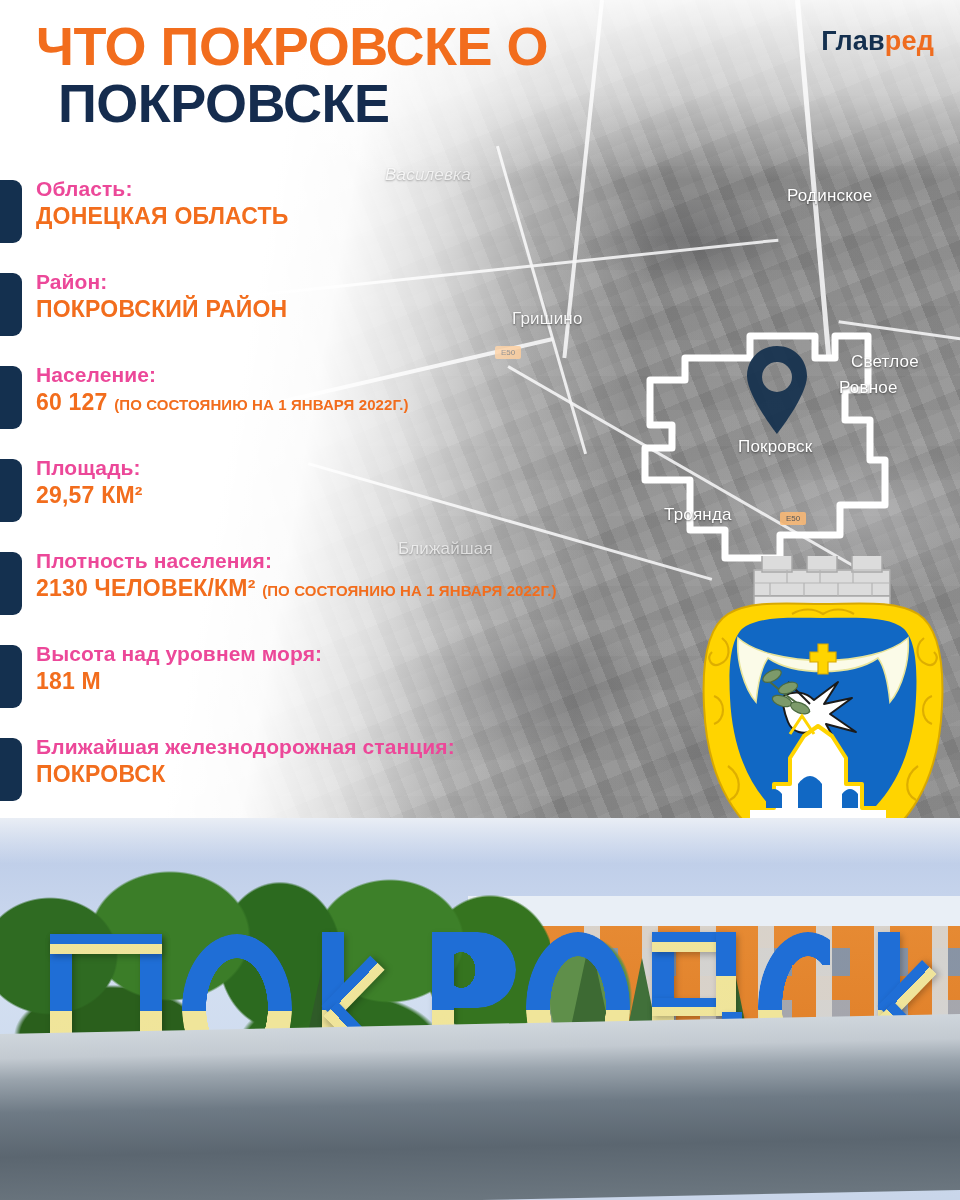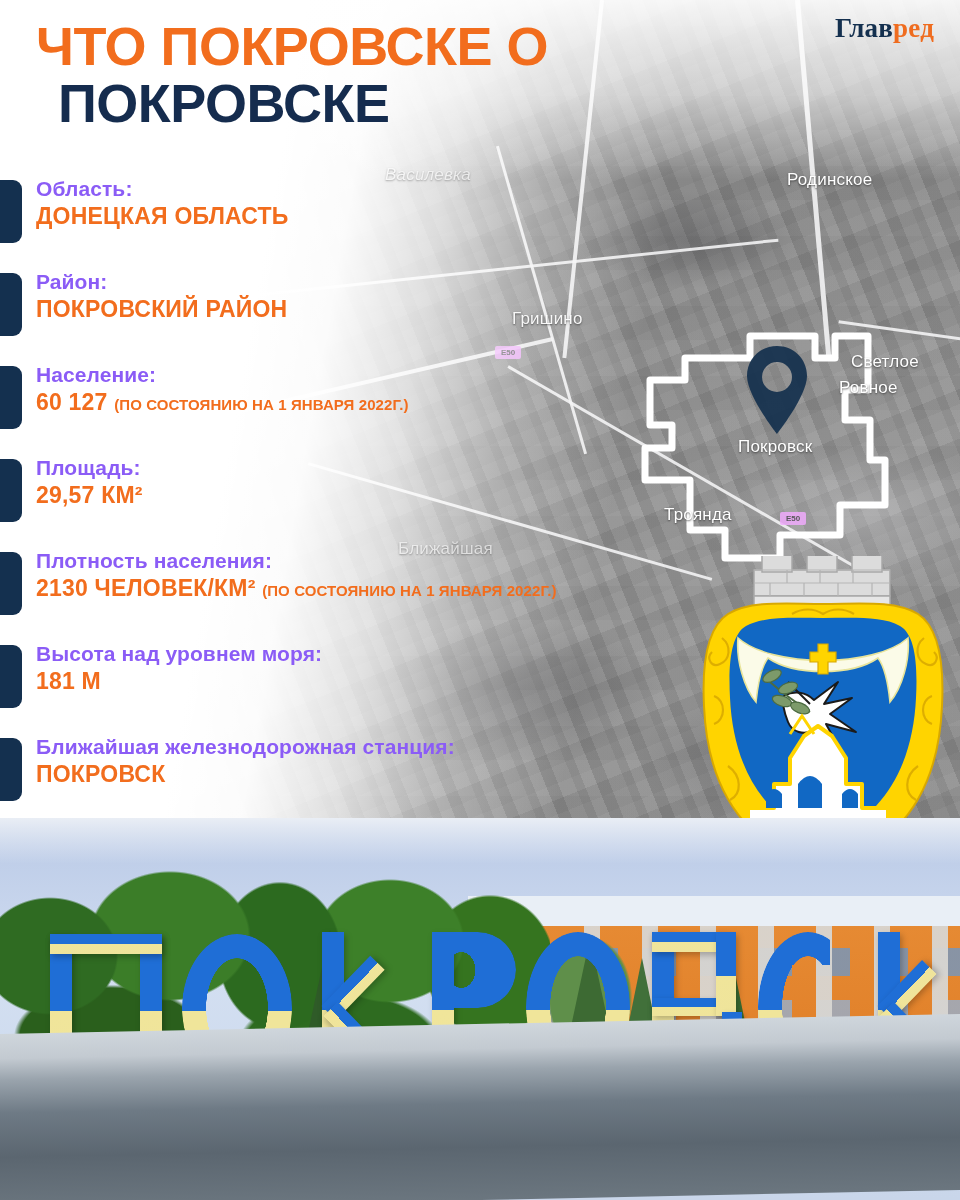--- a/index.html
+++ b/index.html
@@ -62,22 +62,22 @@
     color: #ffffff;
     font-weight: 400;
     text-shadow: 0 1px 2px rgba(40,40,40,.75);
     white-space: nowrap;
     letter-spacing: .2px;
   }
 
   
   .shield {
     position:absolute; width:26px; height:13px;
-    background:#f0abfc; border-radius:2px;
-    color:#4a4a4d; font-size:8px; font-weight:700;
+    background:#fdba74; border-radius:2px;
+    color:#4a4a4d; font-size:8px; font-weight:400;
     display:flex; align-items:center; justify-content:center;
     opacity:.85;
   }
 
   
   .left-fade {
     position:absolute; left:0; top:0; width:700px; height:880px;
     background: linear-gradient(100deg,
       rgba(255,255,255,1) 0%,
       rgba(255,255,255,1) 36%,
@@ -94,36 +94,36 @@
   
   .title {
     position:absolute; left:36px; top:18px; width:620px;
     font-size: 54px; line-height: 1.06; font-weight: 800;
     letter-spacing: -.5px;
   }
   .title .l1 { color: #f26d1d; display:block; }
   .title .l2 { color: #152c4e; display:block; padding-left: 22px; }
 
   .logo {
-    position:absolute; right:26px; top:13px;
-    font-family: Liberation Serif, serif;
+    position:absolute; right:26px; top:26px;
+    font-family: Liberation Sans, sans-serif;
     font-size: 27px; font-weight: 700; letter-spacing: .2px;
   }
   .logo .a { color:#14304f; }
   .logo .b { color:#ef6c1f; }
 
   
   .facts { position:absolute; left:0; top:176px; width:740px; }
   .fact { position:relative; min-height:71px; margin-bottom:22px; padding-left:36px; }
   .marker {
     position:absolute; left:-9px; top:4px; width:31px; height:63px;
     background:#14304f; border-radius:9px;
   }
   .fact .label {
-    color:#8b5cf6; font-size:21px; font-weight:700; line-height:1.25;
+    color:#ec4899; font-size:21px; font-weight:700; line-height:1.25;
     letter-spacing:.1px;
   }
   .fact .value {
     color:#f26d1d; font-size:23px; font-weight:700; line-height:1.3;
     letter-spacing:.2px; text-transform:uppercase;
   }
   .fact .note {
     color:#f26d1d; font-size:15px; font-weight:700; text-transform:uppercase;
     letter-spacing:.1px;
   }
@@ -233,21 +233,21 @@
       <span>E50</span>
     </div>
     <div class="shield" style="left:780px; top:512px;">
       <span>E50</span>
     </div>
 
     <div class="left-fade"></div>
     <div class="top-fade"></div>
 
     <div class="place" style="left:385px; top:165px; font-size:17px; opacity:.50;font-style:italic;">Василевка</div>
-    <div class="place" style="left:787px; top:170px; font-size:17px;">Родинское</div>
+    <div class="place" style="left:787px; top:186px; font-size:17px;">Родинское</div>
     <div class="place" style="left:512px; top:309px; font-size:17px; opacity:.92;">Гришино</div>
     <div class="place" style="left:851px; top:352px; font-size:17px;">Светлое</div>
     <div class="place" style="left:839px; top:378px; font-size:17px;">Ровное</div>
     <div class="place" style="left:738px; top:437px; font-size:17px;">Покровск</div>
     <div class="place" style="left:664px; top:505px; font-size:17px;">Троянда</div>
     <div class="place" style="left:398px; top:539px; font-size:17px; opacity:.55;">Ближайшая</div>
   </div>
 
   <div class="title">
     <span class="l1">ЧТО ПОКРОВСКЕ О</span>

